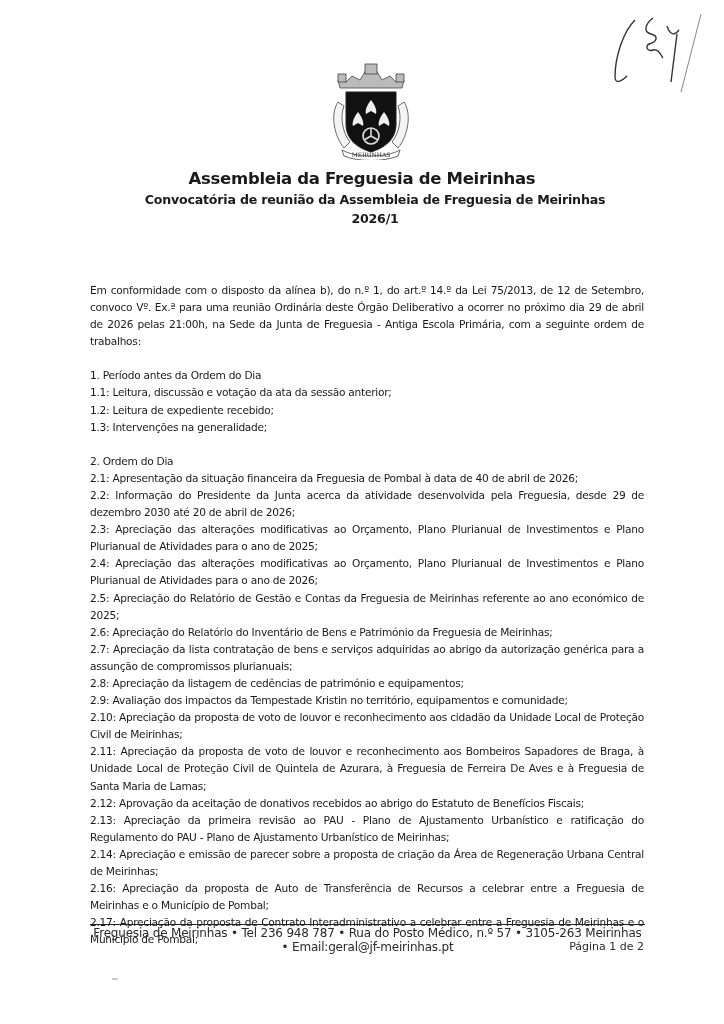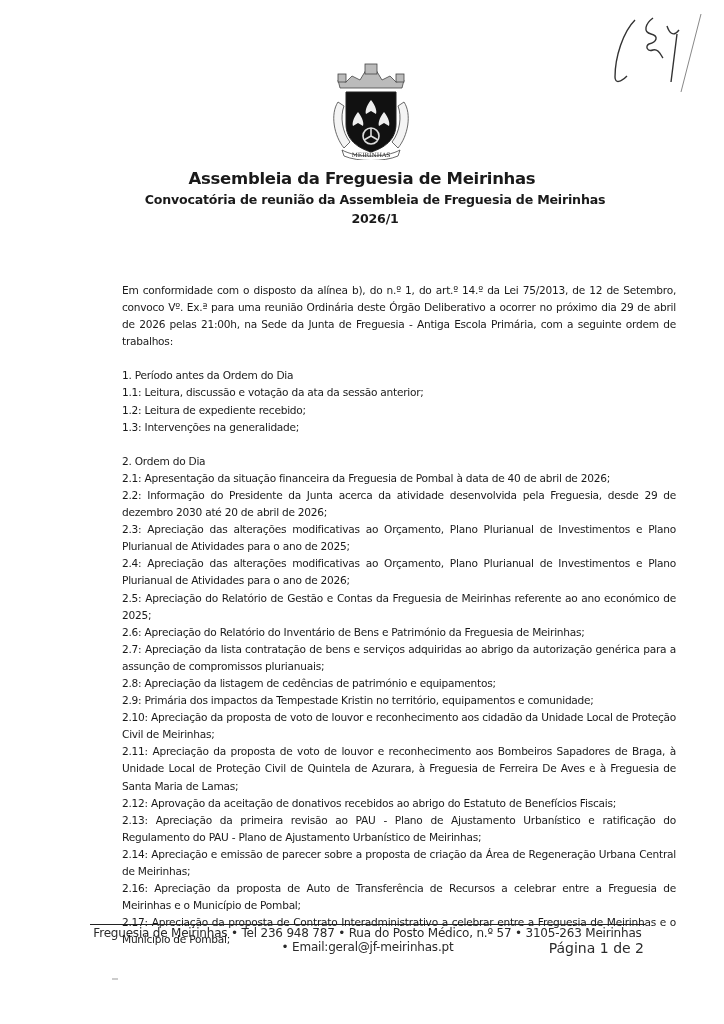--- a/index.html
+++ b/index.html
@@ -17,36 +17,36 @@
   .title {
     font-family: "DejaVu Sans", sans-serif; font-weight: bold; font-size: 16.5px;
     letter-spacing: -0.3px; margin: 0; line-height: 22px;
   }
   .subtitle {
     font-family: "DejaVu Sans", sans-serif; font-weight: bold; font-size: 12.6px;
     letter-spacing: -0.2px; margin: 0; line-height: 19px; padding-left: 26px;
   }
   .content {
     position: absolute; left: 90px; top: 282px; width: 554px;
-    font-size: 10.6px; line-height: 17.1px; letter-spacing: -0.25px; margin-left: 32px;
+    font-size: 10.6px; line-height: 17.1px; letter-spacing: -0.25px;
   }
   .para { text-align: justify; margin: 0; }
   .gap { height: 17px; }
   .item { margin: 0; text-align: justify; }
   .section-head { margin: 0; }
   .footer-line {
     position: absolute; left: 90px; top: 924px; width: 555px; height: 0;
     border-top: 1.3px solid #222;
   }
   .footer-text {
     position: absolute; left: 90px; top: 926px; width: 555px; text-align: center;
     font-size: 12px; letter-spacing: -0.2px; color: #2a2a2a;
   }
   .page-number {
-    position: absolute; right: 80px; top: 940px; font-size: 14px; color: #2a2a2a;
+    position: absolute; right: 80px; top: 940px; font-size: 11px; color: #2a2a2a;
   }
   .speck { position: absolute; left: 112px; top: 978px; width: 6px; height: 2px; background: #ccc; }
 </style>
 </head>
 <body>
 
 <svg class="handwriting" viewBox="0 0 100 90">
   <path d="M30 8 C18 20, 10 45, 10 65 C10 72, 16 70, 22 64" fill="none" stroke="#333" stroke-width="1.4"></path>
   <path d="M48 6 C40 12, 38 20, 46 22 C54 24, 52 30, 44 32 C40 34, 42 40, 48 38 C54 36, 56 44, 58 46" fill="none" stroke="#333" stroke-width="1.4"></path>
   <path d="M62 14 C64 20, 68 26, 74 18 M72 22 L66 70" fill="none" stroke="#333" stroke-width="1.4"></path>
@@ -103,21 +103,21 @@
   <div>
     <p class="section-head">2. Ordem do Dia</p>
     <p class="item">2.1: Apresentação da situação financeira da Freguesia de Pombal à data de 40 de abril de 2026;</p>
     <p class="item">2.2: Informação do Presidente da Junta acerca da atividade desenvolvida pela Freguesia, desde 29 de dezembro 2030 até 20 de abril de 2026;</p>
     <p class="item">2.3: Apreciação das alterações modificativas ao Orçamento, Plano Plurianual de Investimentos e Plano Plurianual de Atividades para o ano de 2025;</p>
     <p class="item">2.4: Apreciação das alterações modificativas ao Orçamento, Plano Plurianual de Investimentos e Plano Plurianual de Atividades para o ano de 2026;</p>
     <p class="item">2.5: Apreciação do Relatório de Gestão e Contas da Freguesia de Meirinhas referente ao ano económico de 2025;</p>
     <p class="item">2.6: Apreciação do Relatório do Inventário de Bens e Património da Freguesia de Meirinhas;</p>
     <p class="item">2.7: Apreciação da lista contratação de bens e serviços adquiridas ao abrigo da autorização genérica para a assunção de compromissos plurianuais;</p>
     <p class="item">2.8: Apreciação da listagem de cedências de património e equipamentos;</p>
-    <p class="item">2.9: Primária dos impactos da Tempestade Kristin no território, equipamentos e comunidade;</p>
+    <p class="item">2.9: Avaliação dos impactos da Tempestade Kristin no território, equipamentos e comunidade;</p>
     <p class="item">2.10: Apreciação da proposta de voto de louvor e reconhecimento aos cidadão da Unidade Local de Proteção Civil de Meirinhas;</p>
     <p class="item">2.11: Apreciação da proposta de voto de louvor e reconhecimento aos Bombeiros Sapadores de Braga, à Unidade Local de Proteção Civil de Quintela de Azurara, à Freguesia de Ferreira De Aves e à Freguesia de Santa Maria de Lamas;</p>
     <p class="item">2.12: Aprovação da aceitação de donativos recebidos ao abrigo do Estatuto de Benefícios Fiscais;</p>
     <p class="item">2.13: Apreciação da primeira revisão ao PAU - Plano de Ajustamento Urbanístico e ratificação do Regulamento do PAU - Plano de Ajustamento Urbanístico de Meirinhas;</p>
     <p class="item">2.14: Apreciação e emissão de parecer sobre a proposta de criação da Área de Regeneração Urbana Central de Meirinhas;</p>
     <p class="item">2.16: Apreciação da proposta de Auto de Transferência de Recursos a celebrar entre a Freguesia de Meirinhas e o Município de Pombal;</p>
     <p class="item">2.17: Apreciação da proposta de Contrato Interadministrativo a celebrar entre a Freguesia de Meirinhas e o Município de Pombal;</p>
   </div>
 </div>
 

